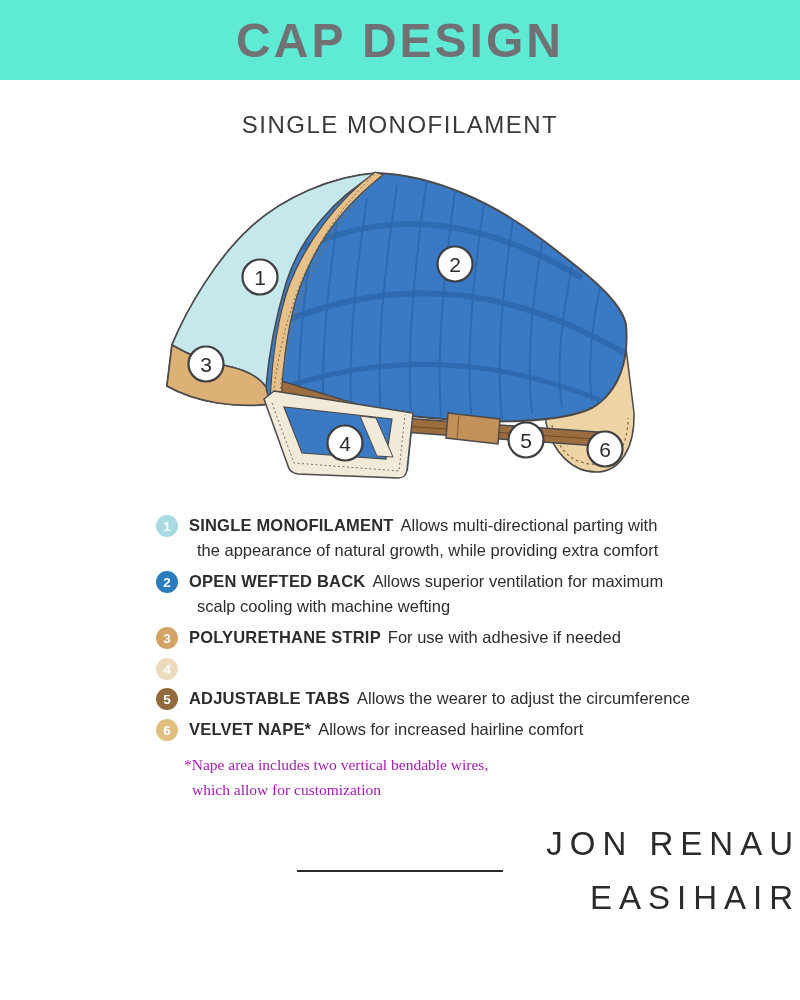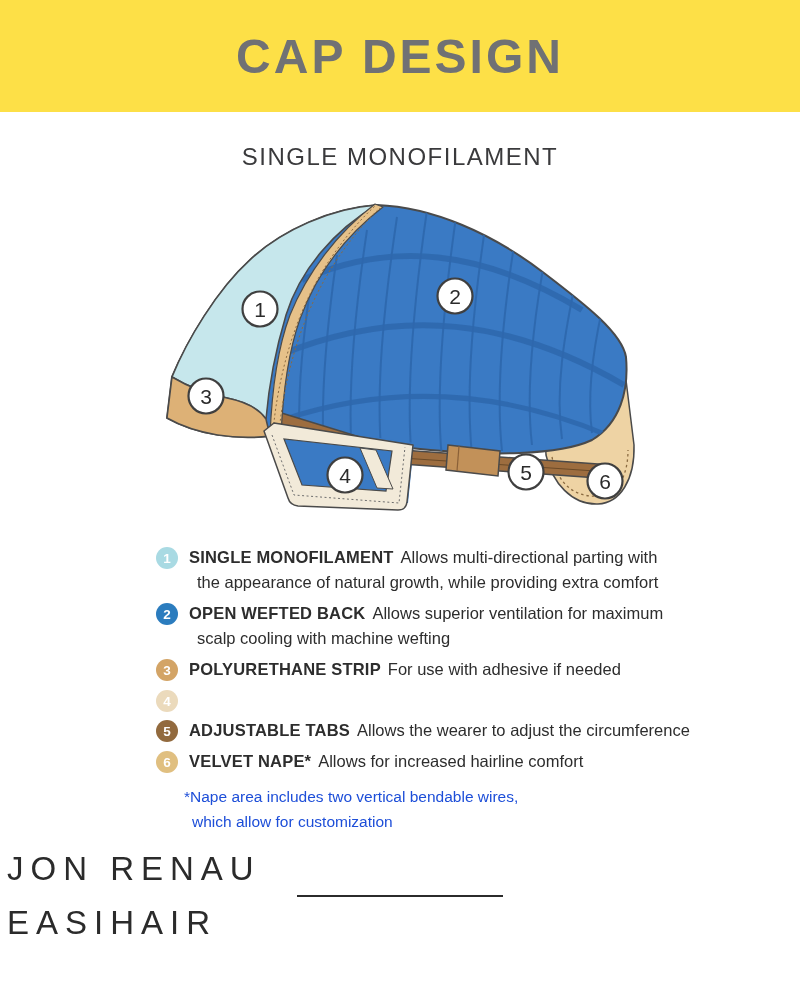--- a/index.html
+++ b/index.html
@@ -1,41 +1,41 @@
 <!DOCTYPE html>
 <html><head>
 <meta charset="utf-8">
 <style>
   * { margin:0; padding:0; box-sizing:border-box; }
   html,body { width:800px; height:1000px; background:#ffffff; overflow:hidden;
               font-family:"Liberation Sans", sans-serif; }
 
-  .header { height:112px; background:#fde047; display:flex; align-items:center; justify-content:center; }
+  .header { height:80px; background:#5eead4; display:flex; align-items:center; justify-content:center; }
   .title  { font-size:48px; font-weight:700; color:#707174; letter-spacing:3px; }
 
   .subtitle { text-align:center; margin-top:31px; font-size:24px; font-weight:400;
               color:#3a3a3c; letter-spacing:1.5px; height:28px; }
 
   svg.cap { display:block; margin:24px 0 0 162px; }
 
   .legend { margin:30px 0 0 156px; }
   .legend-row { display:flex; align-items:flex-start; margin-bottom:6px; }
   .legend-circle { width:22px; height:22px; border-radius:50%; flex:0 0 22px;
                    margin:2px 11px 0 0; color:#ffffff; font-weight:700; font-size:13.5px;
                    display:flex; align-items:center; justify-content:center; }
   .legend-text { font-size:16.5px; line-height:25px; color:#2d2d2d; }
   .legend-line1 { white-space:nowrap; }
   .legend-label { font-weight:700; margin-right:7px; letter-spacing:0.2px; }
   .legend-desc2 { display:block;margin-left:8px; }
   .legend-desc2:empty { display:none; }
 
-  .footnote { margin:10px 0 0 184px; font-size:15.5px; color:#1d4ed8; line-height:25px; }
+  .footnote { margin:10px 0 0 184px; font-size:15.5px; color:#a21caf; line-height:25px;font-family:Liberation Serif, serif; }
   .footnote-line2 { padding-left:8px; }
 
-  .logo { margin-top:16px; text-align:left; }
+  .logo { margin-top:23px; text-align:right; }
   .logo-top, .logo-bottom { font-size:33px; font-weight:400; color:#2b2b2b;
                             letter-spacing:7px; text-indent:7px; }
   .logo-line { width:206px; height:2px; background:#2b2b2b; margin:7px auto; }
 </style>
 </head>
 <body>
 
 <div class="header">
   <div class="title">CAP DESIGN</div>
 </div>

